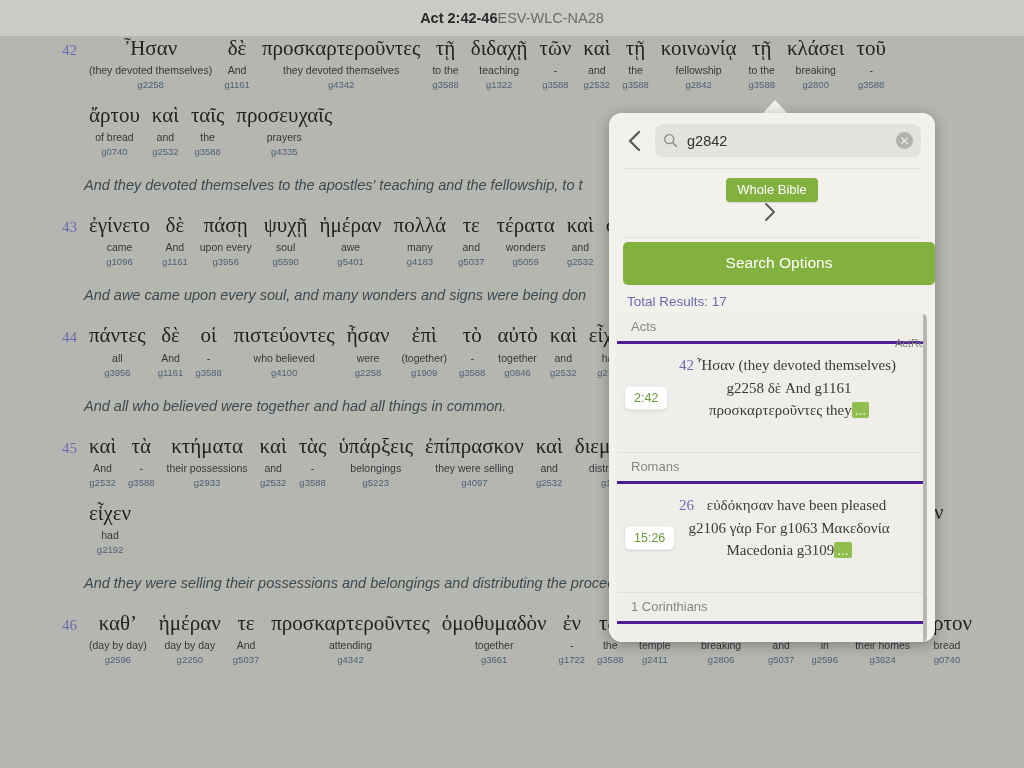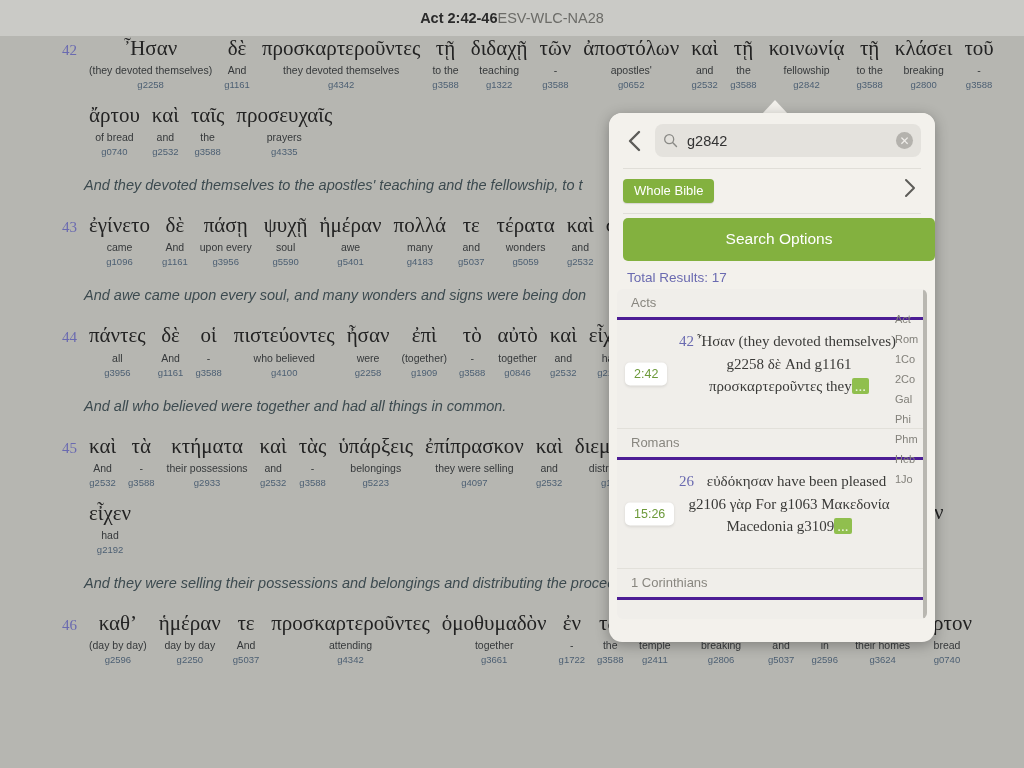--- a/index.html
+++ b/index.html
@@ -149,20 +149,21 @@
     font-size: 12px; line-height: 1;
     cursor: pointer;
     font-family: "Liberation Sans", sans-serif;
   }
 
   .pop-sep { height: 1px; background: #e0ded8; margin: 0 14px; }
 
   .scope-row {
     display: flex; align-items: center; justify-content: space-between;
     padding: 9px 14px 10px 14px;
+    flex-direction: column;
   }
   .chip {
     background: #83b13f;
     color: #ffffff;
     font-size: 13px;
     padding: 4px 11px 5px 11px;
     border-radius: 4px;
     box-shadow: 0 1px 1px rgba(0,0,0,0.12);
     cursor: pointer;
   }
@@ -236,21 +237,21 @@
   .result-text .more {
     background: #90bf4e;
     color: #eaf3dd;
     padding: 0 3px;
     border-radius: 2px;
   }
   .book-index {
     position: absolute;
     right: 2px; top: 20px;
     width: 30px;
-    display: flex; flex-direction: column; align-items: flex-start;
+    display: flex; flex-direction: row; align-items: flex-end;
     font-size: 11px;
     color: #82807a;
     line-height: 1.82;
     cursor: pointer;
   }
   .book-index div { cursor: pointer; }
 
   .scrollbar {
     position: absolute;
     right: 0; top: 0;
@@ -305,25 +306,20 @@
               </div>
               <div class="word">
                 <div class="grk">διδαχῇ</div>
                 <div class="gloss">teaching</div>
                 <div class="strong">g1322</div>
               </div>
               <div class="word">
                 <div class="grk">τῶν</div>
                 <div class="gloss">-</div>
                 <div class="strong">g3588</div>
-              </div>
-              <div class="word">
-                <div class="grk">ἀποστόλων</div>
-                <div class="gloss">apostles'</div>
-                <div class="strong">g0652</div>
               </div>
               <div class="word">
                 <div class="grk">καὶ</div>
                 <div class="gloss">and</div>
                 <div class="strong">g2532</div>
               </div>
               <div class="word">
                 <div class="grk">τῇ</div>
                 <div class="gloss">the</div>
                 <div class="strong">g3588</div>

